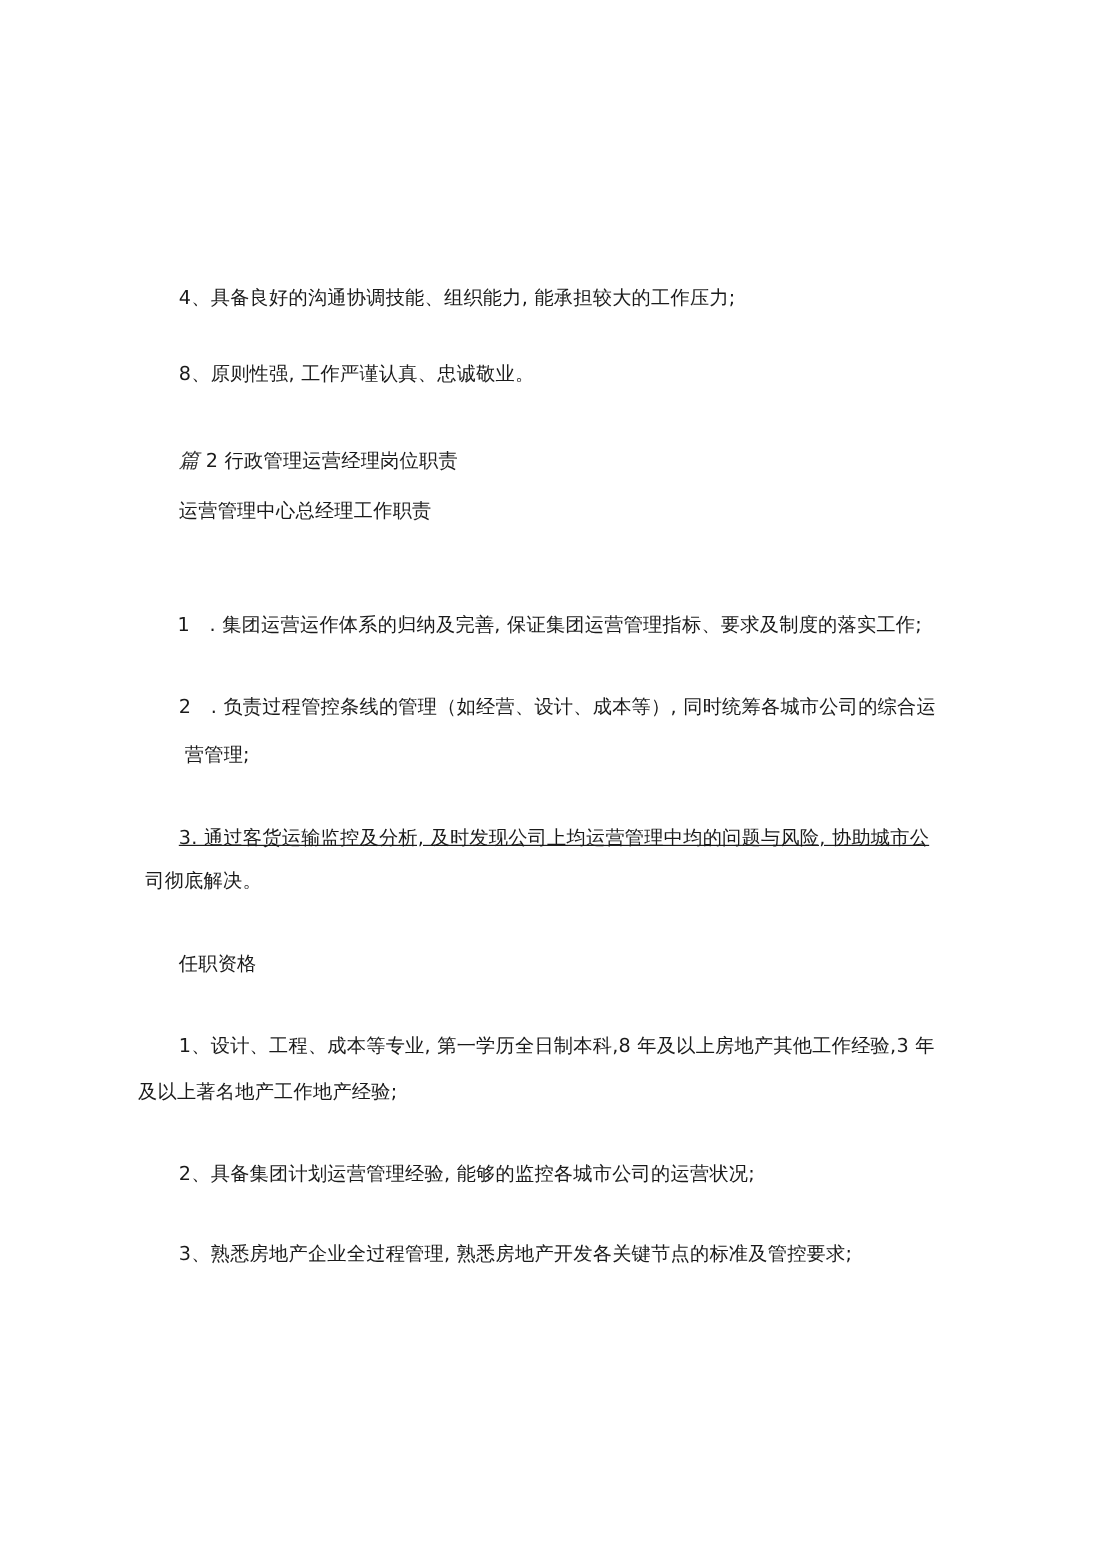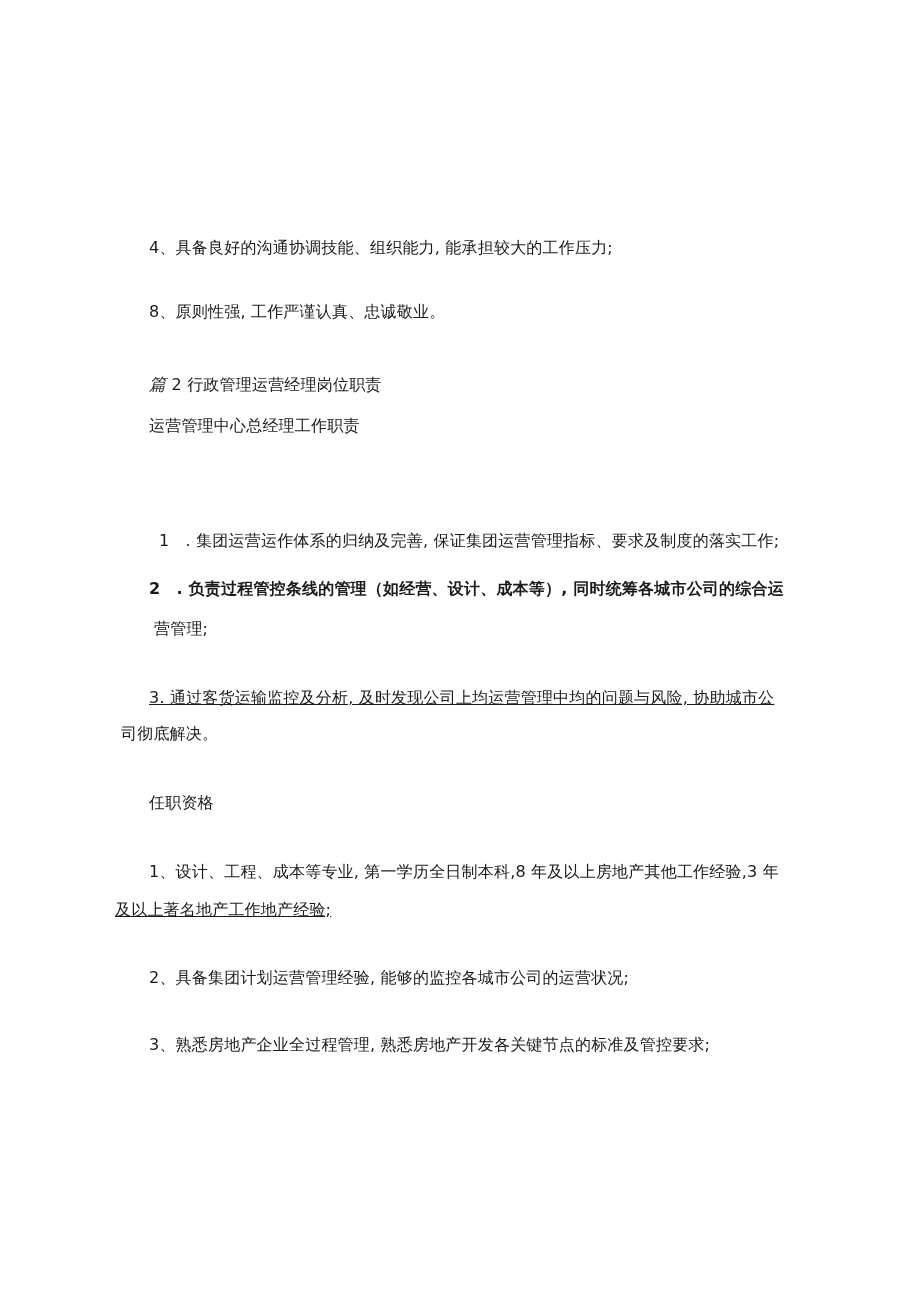--- a/index.html
+++ b/index.html
@@ -24,29 +24,29 @@
   <div class="line" style="left:149px; top:238px;">4、具备良好的沟通协调技能、组织能力, 能承担较大的工作压力;</div>
   <div class="line" style="left:149px; top:302px;">8、原则性强, 工作严谨认真、忠诚敬业。</div>
 
   <div class="line" style="left:149px; top:374px;">
     <span class="pian">篇</span>
     <span>2 行政管理运营经理岗位职责</span>
   </div>
 
   <div class="line" style="left:149px; top:416px;">运营管理中心总经理工作职责</div>
 
-  <div class="line" style="left:159px; top:511px;margin-top:20px;">1　. 集团运营运作体系的归纳及完善, 保证集团运营管理指标、要求及制度的落实工作;</div>
+  <div class="line" style="left:148px; top:511px;">1　. 集团运营运作体系的归纳及完善, 保证集团运营管理指标、要求及制度的落实工作;</div>
 
-  <div class="line" style="left:149px; top:579px;font-weight:bold;">2　. 负责过程管控条线的管理（如经营、设计、成本等）, 同时统筹各城市公司的综合运</div>
+  <div class="line" style="left:149px; top:579px;">2　. 负责过程管控条线的管理（如经营、设计、成本等）, 同时统筹各城市公司的综合运</div>
   <div class="line" style="left:115px; top:619px;margin-left:39px;">营管理;</div>
 
   <div class="line" style="left:149px; top:688px;text-decoration:underline;">3. 通过客货运输监控及分析, 及时发现公司上均运营管理中均的问题与风险, 协助城市公</div>
   <div class="line" style="left:121px; top:724px;">司彻底解决。</div>
 
   <div class="line" style="left:149px; top:793px;">任职资格</div>
 
   <div class="line" style="left:149px; top:862px;">1、设计、工程、成本等专业, 第一学历全日制本科,8 年及以上房地产其他工作经验,3 年</div>
-  <div class="line" style="left:115px; top:900px;text-decoration:underline;">及以上著名地产工作地产经验;</div>
+  <div class="line" style="left:115px; top:900px;">及以上著名地产工作地产经验;</div>
 
   <div class="line" style="left:149px; top:968px;">2、具备集团计划运营管理经验, 能够的监控各城市公司的运营状况;</div>
 
   <div class="line" style="left:149px; top:1035px;text-align:right;">3、熟悉房地产企业全过程管理, 熟悉房地产开发各关键节点的标准及管控要求;</div>
 </div>
 
 </body></html>

